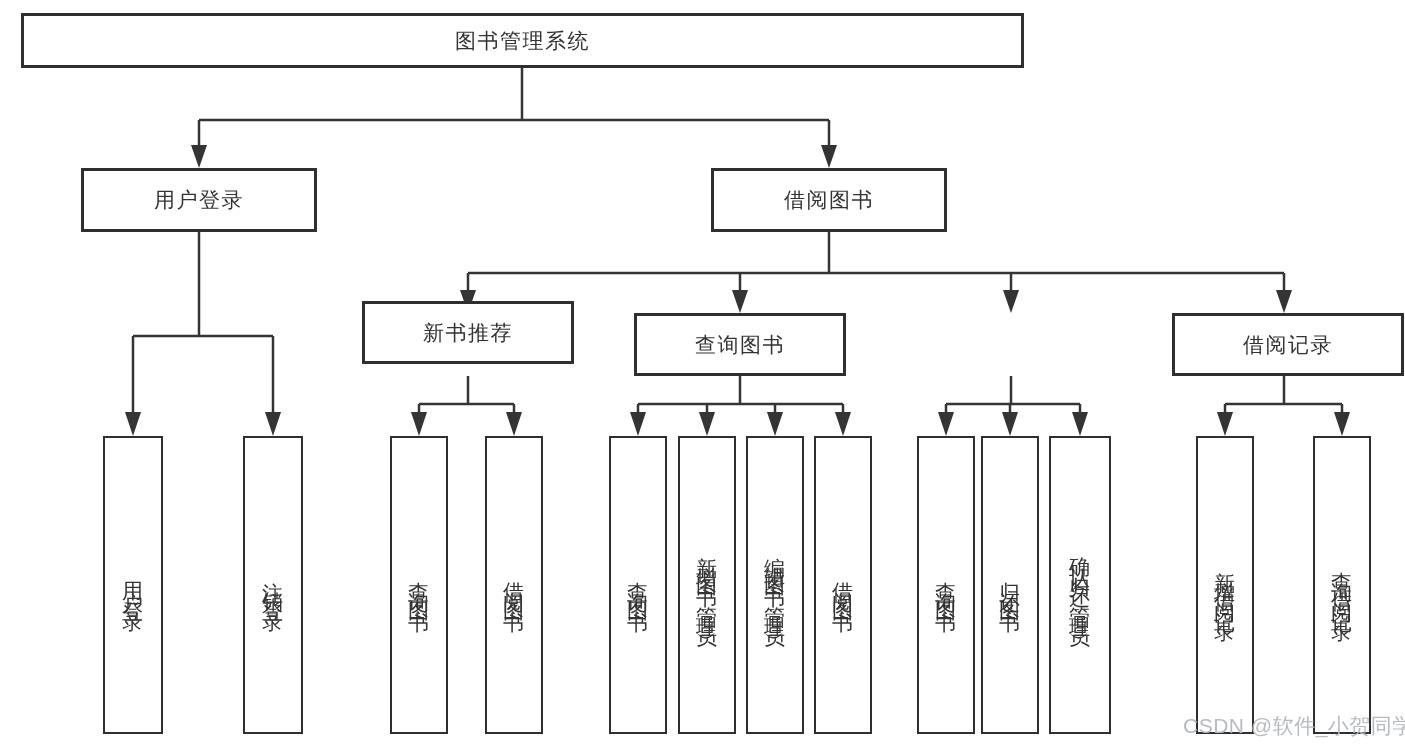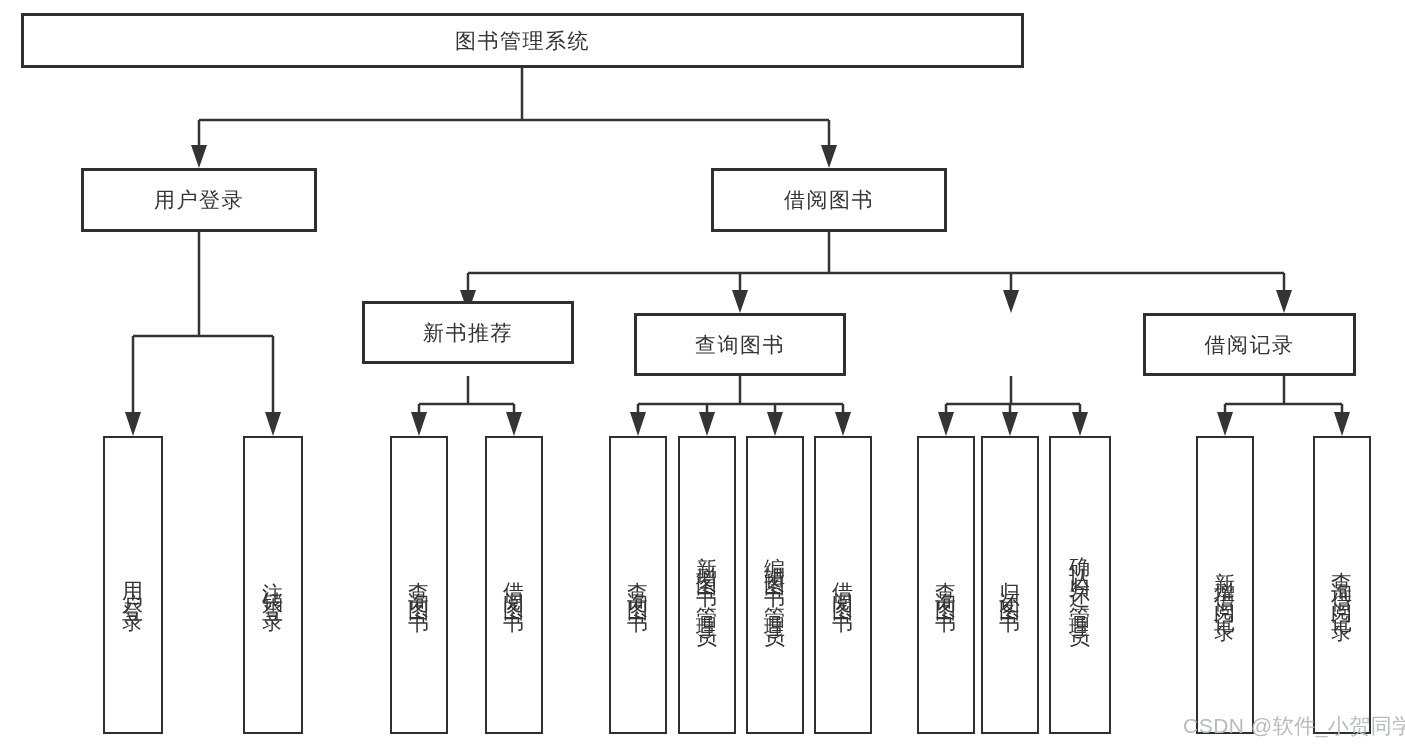--- a/index.html
+++ b/index.html
@@ -103,21 +103,21 @@
     </g>
   </svg>
 
   <div class="hbox" style="left:21px;top:13px;width:1003px;height:55px">图书管理系统</div>
 
   <div class="hbox" style="left:81px;top:168px;width:236px;height:64px">用户登录</div>
   <div class="hbox" style="left:711px;top:168px;width:236px;height:64px">借阅图书</div>
 
   <div class="hbox" style="left:362px;top:301px;width:212px;height:63px">新书推荐</div>
   <div class="hbox" style="left:634px;top:313px;width:212px;height:63px">查询图书</div>
-  <div class="hbox" style="left:1143px;top:313px;width:213px;height:63px">借阅记录</div>
+  <div class="hbox" style="left:1172px;top:313px;width:232px;height:63px">借阅记录</div>
 
   <div class="vbox" style="left:103px;width:60px">
     <span class="vtext">用户登录</span>
   </div>
   <div class="vbox" style="left:243px;width:60px">
     <span class="vtext">注销登录</span>
   </div>
 
   <div class="vbox" style="left:390px;width:58px">
     <span class="vtext">查询图书</span>

